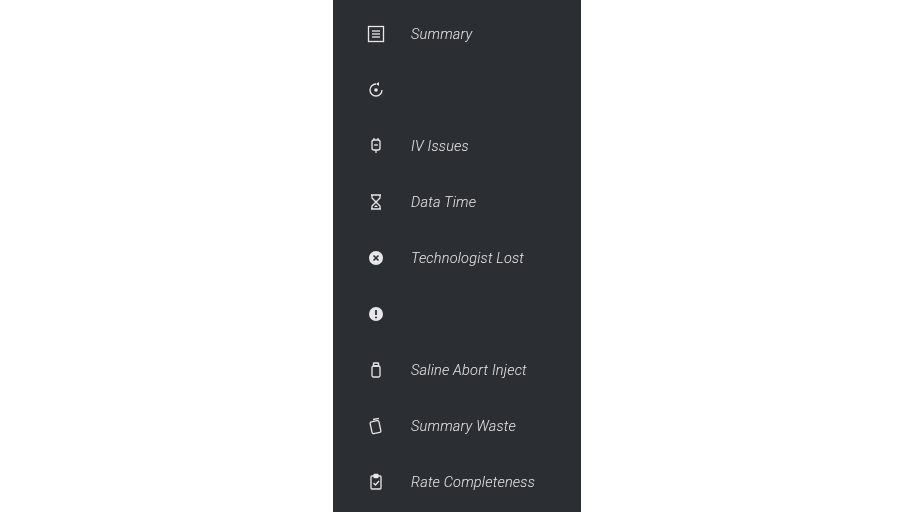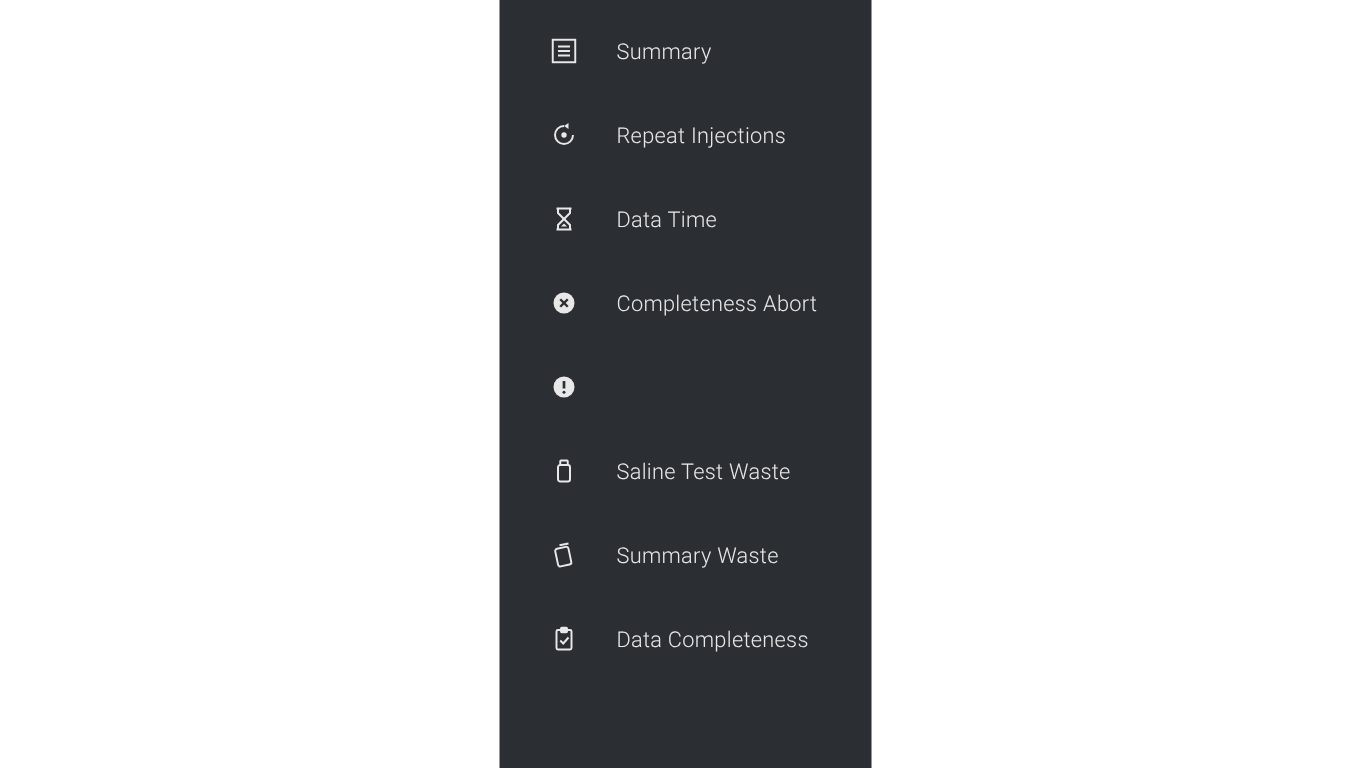--- a/index.html
+++ b/index.html
@@ -15,20 +15,21 @@
       position: absolute;
       left: 333px;
       top: 0;
       width: 248px;
       height: 512px;
       background: #2b2f33;
       display: flex;
       flex-direction: column;
       padding-top: 6px;
       box-sizing: border-box;
+      font-style: italic;
     }
     .sidebar-item {
       display: flex;
       align-items: center;
       height: 56px;
       padding-left: 34px;
       color: #e8e8e8;
       font-size: 14.5px;
       font-weight: 300;
       cursor: pointer;
@@ -68,23 +69,34 @@
   </div>
 
   <div class="sidebar-item">
     <span class="icon">
       <svg width="18" height="18" viewBox="0 0 18 18" fill="none" stroke="currentColor" stroke-width="1.3">
         <path d="M15 9 A6 6 0 1 1 9 3"></path>
         <path d="M9 3 l3 -2 l0 4 z" fill="currentColor" stroke="none"></path>
         <circle cx="9" cy="9" r="1.8" fill="currentColor" stroke="none"></circle>
       </svg>
     </span>
-    <span class="label">Repeat Injections</span>
   </div>
 
+  <div class="sidebar-item">
+    <span class="icon">
+      <svg width="18" height="18" viewBox="0 0 18 18" fill="none" stroke="currentColor" stroke-width="1.3">
+        <rect x="5" y="3" width="8" height="10" rx="2"></rect>
+        <line x1="9" y1="13" x2="9" y2="16"></line>
+        <line x1="7" y1="3" x2="7" y2="1"></line>
+        <line x1="11" y1="3" x2="11" y2="1"></line>
+        <line x1="7" y1="8" x2="11" y2="8"></line>
+      </svg>
+    </span>
+    <span class="label">IV Issues</span>
+  </div>
 
   <div class="sidebar-item">
     <span class="icon">
       <svg width="18" height="18" viewBox="0 0 18 18" fill="none" stroke="currentColor" stroke-width="1.3">
         <path d="M4 2 h10 M4 16 h10"></path>
         <path d="M5 2 L5 5 L9 9 L13 5 L13 2"></path>
         <path d="M5 16 L5 13 L9 9 L13 13 L13 16"></path>
         <path d="M7 14 h4 l-2 -2 z" fill="currentColor" stroke="none"></path>
       </svg>
     </span>
@@ -92,57 +104,57 @@
   </div>
 
   <div class="sidebar-item">
     <span class="icon">
       <svg width="18" height="18" viewBox="0 0 18 18">
         <circle cx="9" cy="9" r="7" fill="currentColor"></circle>
         <line x1="6.5" y1="6.5" x2="11.5" y2="11.5" stroke="#2b2f33" stroke-width="1.6"></line>
         <line x1="11.5" y1="6.5" x2="6.5" y2="11.5" stroke="#2b2f33" stroke-width="1.6"></line>
       </svg>
     </span>
-    <span class="label">Completeness Abort</span>
+    <span class="label">Technologist Lost</span>
   </div>
 
   <div class="sidebar-item">
     <span class="icon">
       <svg width="18" height="18" viewBox="0 0 18 18">
         <circle cx="9" cy="9" r="7" fill="currentColor"></circle>
         <line x1="9" y1="5" x2="9" y2="10" stroke="#2b2f33" stroke-width="1.8"></line>
         <circle cx="9" cy="12.5" r="1" fill="#2b2f33"></circle>
       </svg>
     </span>
   </div>
 
   <div class="sidebar-item">
     <span class="icon">
       <svg width="18" height="18" viewBox="0 0 18 18" fill="none" stroke="currentColor" stroke-width="1.3">
         <rect x="5" y="5" width="8" height="11" rx="1.5"></rect>
         <rect x="6.5" y="2" width="5" height="3" rx="0.5"></rect>
       </svg>
     </span>
-    <span class="label">Saline Test Waste</span>
+    <span class="label">Saline Abort Inject</span>
   </div>
 
   <div class="sidebar-item">
     <span class="icon">
       <svg width="18" height="18" viewBox="0 0 18 18" fill="none" stroke="currentColor" stroke-width="1.3">
         <rect x="4" y="4" width="9" height="12" rx="1.5" transform="rotate(-12 9 10)"></rect>
         <line x1="6" y1="2.5" x2="12" y2="1.3"></line>
       </svg>
     </span>
     <span class="label">Summary Waste</span>
   </div>
 
   <div class="sidebar-item">
     <span class="icon">
       <svg width="18" height="18" viewBox="0 0 18 18" fill="none" stroke="currentColor" stroke-width="1.3">
         <rect x="4" y="3" width="10" height="13" rx="1"></rect>
         <rect x="7" y="1.5" width="4" height="3" rx="0.5" fill="currentColor"></rect>
         <path d="M6.5 10 l2 2 l3.5 -4"></path>
       </svg>
     </span>
-    <span class="label">Data Completeness</span>
+    <span class="label">Rate Completeness</span>
   </div>
 
 </div>
 
 </body></html>

